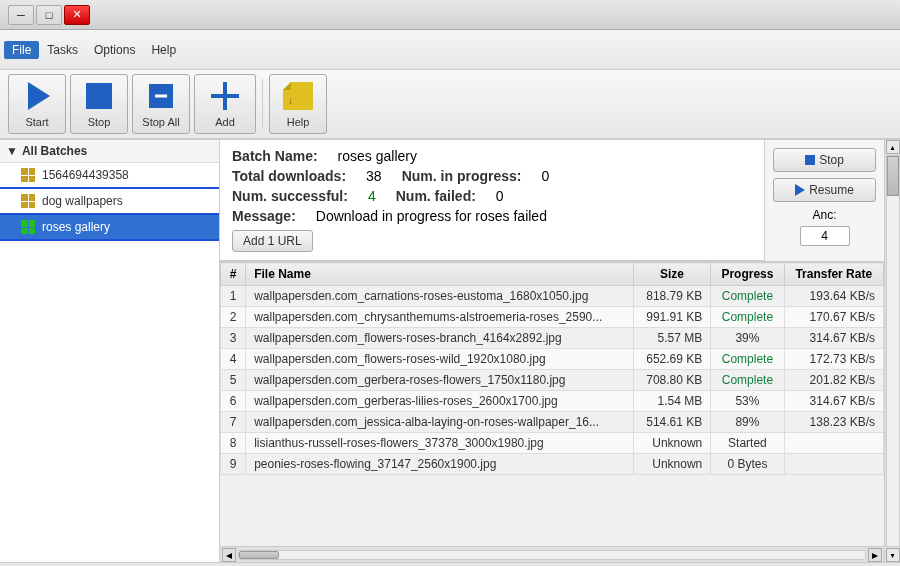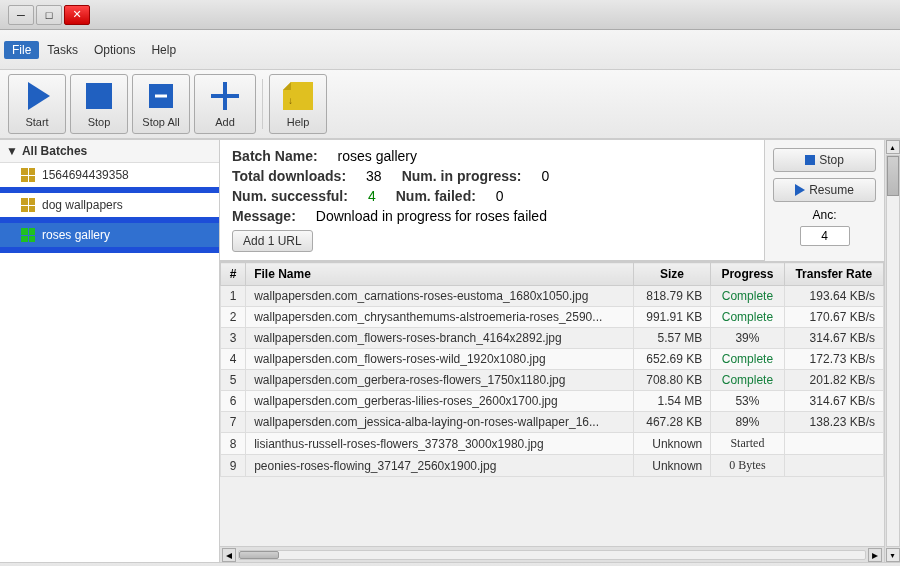--- a/index.html
+++ b/index.html
@@ -185,21 +185,21 @@
       background: #f5f5f5;
       border-bottom: 1px solid #ddd;
     }
     .sidebar-item {
       display: flex;
       align-items: center;
       padding: 4px 6px 4px 20px;
       font-size: 12px;
       cursor: pointer;
       color: #333;
-      border-bottom: 6px solid #1d4ed8;
+      border-bottom: 2px solid #1d4ed8;
       gap: 6px;
     }
     .sidebar-item.active {
       background: #3070d0;
       color: white;
     }
     .batch-icon {
       width: 16px;
       height: 16px;
       display: inline-flex;
@@ -326,21 +326,21 @@
     thead th.center { text-align: center; }
     tbody td {
       border: 1px solid #ddd;
       padding: 3px 8px;
       color: #333;
     }
     tbody tr:nth-child(even) { background: #f9f9f9; }
     .td-center { text-align: center; }
     .td-right { text-align: right; }
     .status-complete { color: #15803d; }
-    .status-started { color: #333; font-family: Liberation Serif, serif; }
+    .status-started { color: #333; }
 
     
     .status-bar {
       height: 22px;
       background: linear-gradient(to bottom, #e8e8e8, #d8d8d8);
       border-top: 1px solid #ccc;
       display: flex;
       align-items: center;
       padding: 0 8px;
       font-size: 11px;
@@ -571,21 +571,21 @@
             <tr>
       <td class="td-center">6</td>
       <td>wallpapersden.com_gerberas-lilies-roses_2600x1700.jpg</td>
       <td class="td-right">1.54 MB</td>
       <td class="td-center ">53%</td>
       <td class="td-right">314.67 KB/s</td>
     </tr>
             <tr>
       <td class="td-center">7</td>
       <td>wallpapersden.com_jessica-alba-laying-on-roses-wallpaper_16...</td>
-      <td class="td-right">467.28 KB</td>
+      <td class="td-right">514.61 KB</td>
       <td class="td-center ">89%</td>
       <td class="td-right">138.23 KB/s</td>
     </tr>
             <tr>
       <td class="td-center">8</td>
       <td>lisianthus-russell-roses-flowers_37378_3000x1980.jpg</td>
       <td class="td-right">Unknown</td>
       <td class="td-center status-started">Started</td>
       <td class="td-right"></td>
     </tr>

